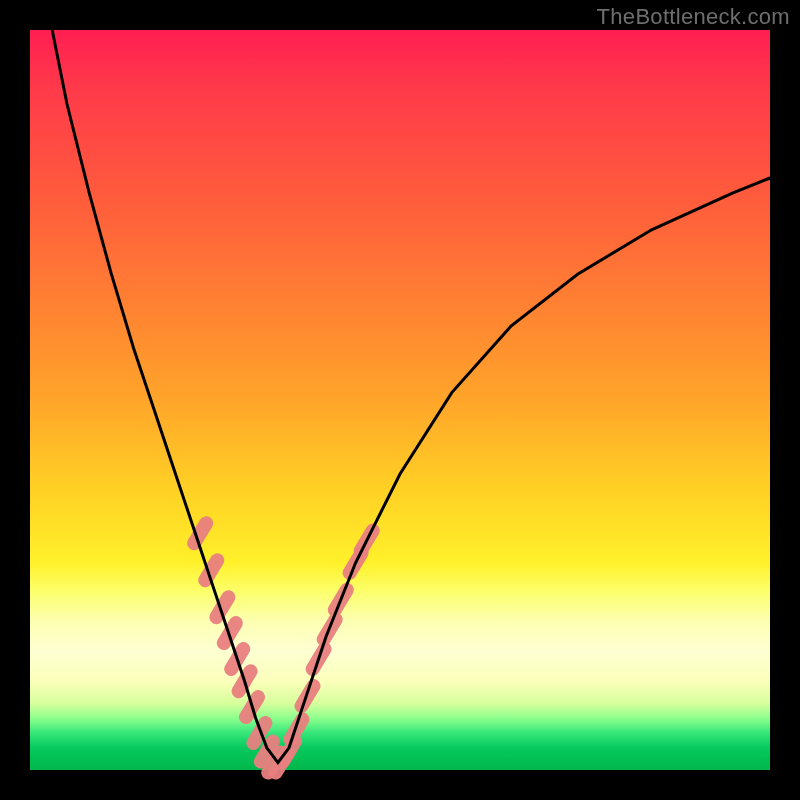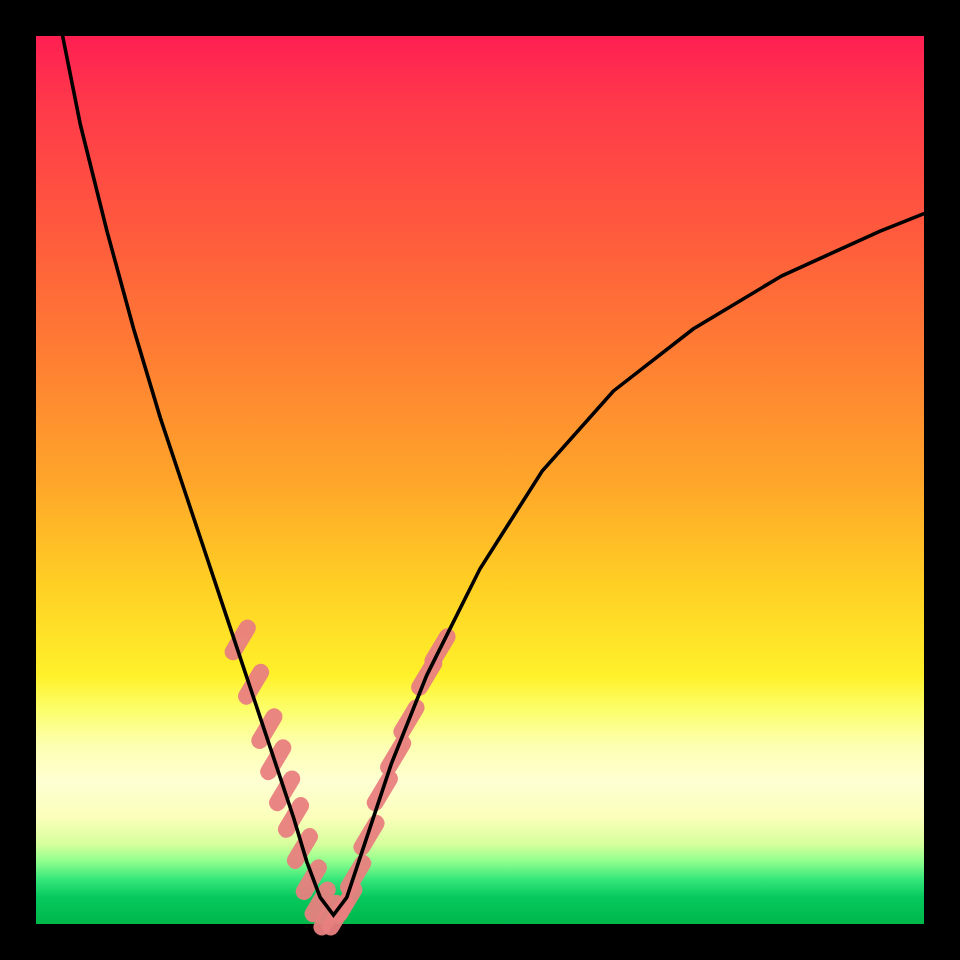--- a/index.html
+++ b/index.html
@@ -87,13 +87,14 @@
           <line x1="271.5" y1="676.0" x2="283.5" y2="656.0" stroke="#e98080" stroke-width="14" stroke-linecap="round" opacity="0.95"></line>
           <line x1="282.6" y1="639.0" x2="294.6" y2="619.0" stroke="#e98080" stroke-width="14" stroke-linecap="round" opacity="0.95"></line>
           <line x1="293.7" y1="609.4" x2="305.7" y2="589.4" stroke="#e98080" stroke-width="14" stroke-linecap="round" opacity="0.95"></line>
           <line x1="304.8" y1="579.8" x2="316.8" y2="559.8" stroke="#e98080" stroke-width="14" stroke-linecap="round" opacity="0.95"></line>
           <line x1="319.6" y1="542.8" x2="331.6" y2="522.8" stroke="#e98080" stroke-width="14" stroke-linecap="round" opacity="0.95"></line>
           <line x1="330.7" y1="520.6" x2="342.7" y2="500.6" stroke="#e98080" stroke-width="14" stroke-linecap="round" opacity="0.95"></line>
         </g>
       <path id="curve-path" fill="none" stroke="#000000" stroke-width="3" stroke-linecap="round" d="M22.2 0.0 L37.0 74.0 L59.2 162.8 L81.4 244.2 L103.6 318.2 L125.8 384.8 L140.6 429.2 L155.4 473.6 L170.2 518.0 L185.0 562.4 L199.8 606.8 L214.6 651.2 L225.7 688.2 L236.8 717.8 L247.9 732.6 L259.0 717.8 L273.8 673.4 L296.0 606.8 L325.6 532.8 L370.0 444.0 L421.8 362.6 L481.0 296.0 L547.6 244.2 L621.6 199.8 L703.0 162.8 L740.0 148.0"></path>
     </svg>
   </div>
+  <div class="watermark">TheBottleneck.com</div>
 </div>
 
 </body></html>

